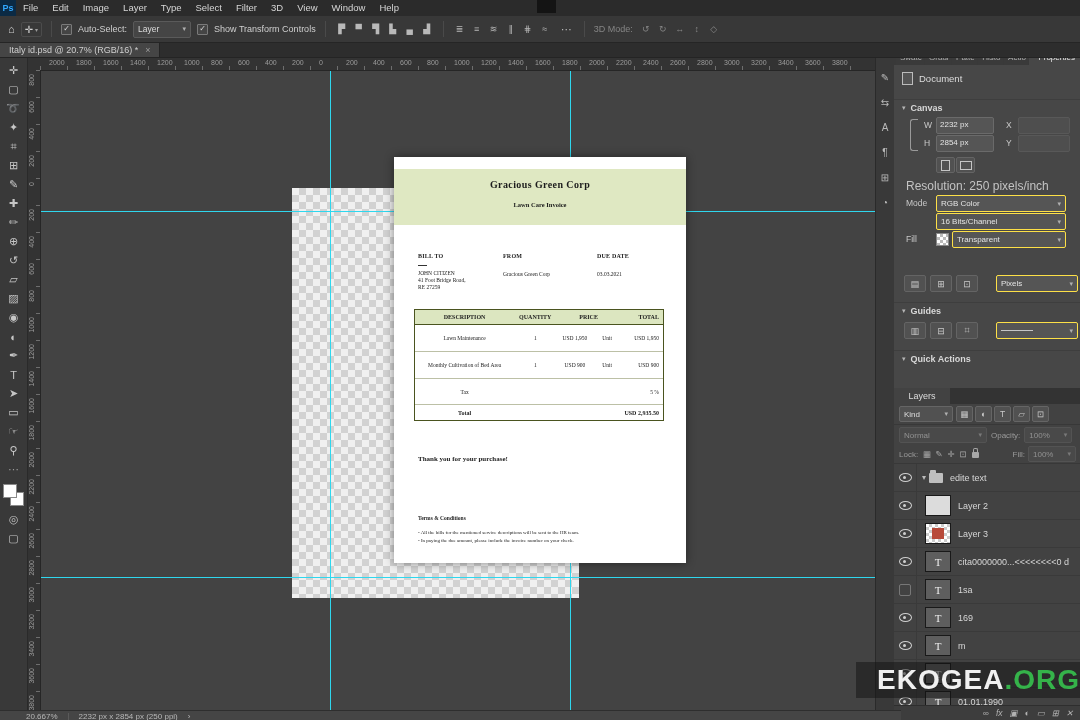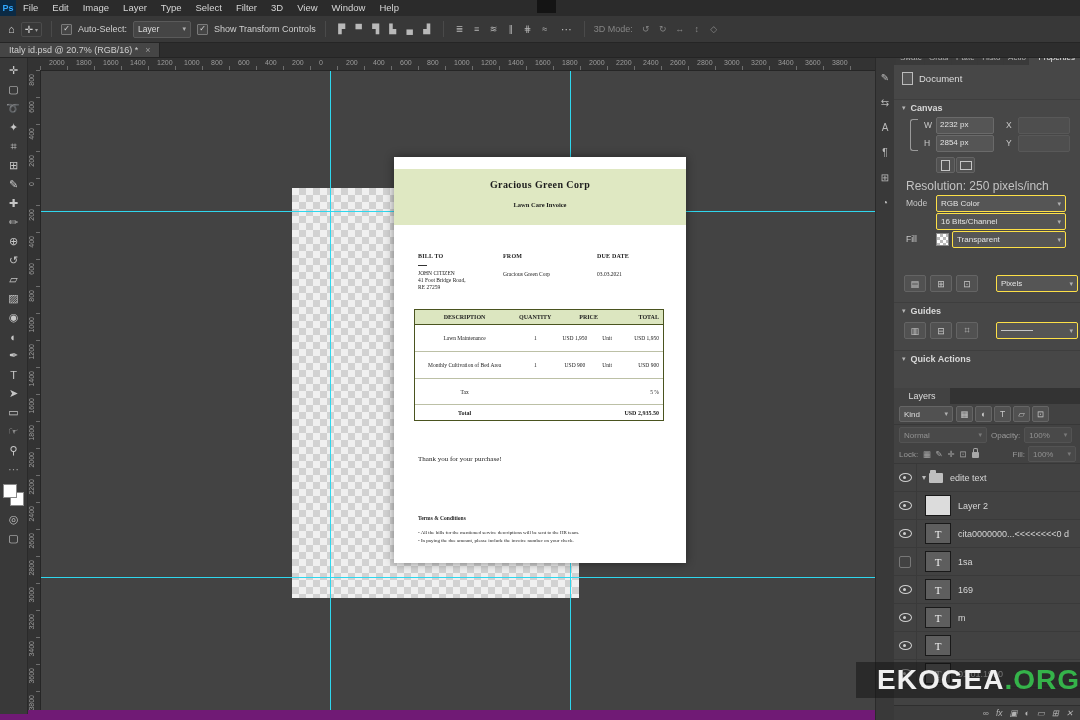--- a/index.html
+++ b/index.html
@@ -1,17 +1,17 @@
 <!DOCTYPE html>
 <html><head>
 <meta charset="utf-8">
 <style>
   html,body{margin:0;padding:0}
   body{font-family:"Liberation Sans",sans-serif;background:#1e1e1e}
-  .app{position:relative;width:1080px;height:720px;background:#701a75;overflow:hidden;color:#ccc;font-size:10px}
+  .app{position:relative;width:1080px;height:720px;background:#0c4a6e;overflow:hidden;color:#ccc;font-size:10px}
 
   
   .menubar{position:absolute;left:0;top:0;width:100%;height:16px;background:#2b2b2b;display:flex;align-items:center;z-index:30}
   .ps-logo{width:16px;height:16px;background:#0b2a44;color:#31a8ff;font-size:9px;font-weight:bold;display:flex;align-items:center;justify-content:center;flex:none}
   .menu-items{display:flex}
   .mi{padding:0 7px;font-size:9.5px;color:#d6d6d6;line-height:16px}
   .task-artifact{position:absolute;left:537px;top:0;width:19px;height:13px;background:#141414}
 
   
   .optionsbar{position:absolute;left:0;top:16px;width:100%;height:26px;background:#383838;border-bottom:1px solid #252525;display:flex;align-items:center;gap:6px;padding-left:8px;z-index:29}
@@ -69,21 +69,21 @@
   .vgap{margin-top:12px}
   .inv-table{position:absolute;left:20px;top:152px;width:248px;height:110px;border:1.5px solid #4a541f;font-size:5.5px;overflow:hidden}
   .it-head,.it-row{display:grid;grid-template-columns:40% 17% 15% 11% 17%;align-items:center;text-align:center}
   .it-head{height:14px;background:#dce6c0;border-bottom:1px solid #4a541f;font-weight:bold;font-size:6px}
   .it-head .c1{grid-column:1}.it-head .c2{grid-column:2}.it-head .c34{grid-column:3/5}.it-head .c5{grid-column:5}
   .c5{text-align:right;padding-right:4px}
   .it-row{border-bottom:1px solid #bcc0a6}
   .it-row:last-child{border-bottom:none}
   .r1,.r2{height:26px}.r3{height:25px}.r4{height:16px}
   .it-row.total{font-weight:bold;font-size:6px}
-  .inv-thanks{position:absolute;left:24px;top:298px;font-size:7px;font-weight:normal}
+  .inv-thanks{position:absolute;left:24px;top:298px;font-size:7px;font-weight:bold}
   .inv-terms-title{position:absolute;left:24px;top:358px;font-size:5.5px;font-weight:bold}
   .inv-terms{position:absolute;left:24px;top:372px;font-size:5px;line-height:8px;color:#222}
 
   
   .right{position:absolute;left:875px;top:42px;width:205px;bottom:0;background:#393939;border-left:1px solid #2a2a2a}
   .strip{position:absolute;left:0;top:0;width:18px;bottom:0;border-right:1px solid #2e2e2e}
   .stripicon{display:block;width:18px;text-align:center;margin-top:14px;color:#b9b9b9;font-size:10px}
   .stripicon:first-child{margin-top:5px}
   .panels{position:absolute;left:18px;top:0;right:0;bottom:0;background:#474747}
   .ptabs{position:absolute;left:0;top:8px;right:0;height:15px;background:#393939;display:flex;gap:1px;padding-left:2px}
@@ -564,20 +564,27 @@
               <span class="eyecell" data-name="visibility-cell">
                 <span class="eye" data-name="layer-visibility-icon"></span>
               </span>
               <span class="pthumb" data-name="layer-thumbnail"></span>
               <span class="lname" data-name="layer-name">Layer 2</span>
             </div>
             <div class="lrow" data-name="layer-row">
               <span class="eyecell" data-name="visibility-cell">
                 <span class="eye" data-name="layer-visibility-icon"></span>
               </span>
+              <span class="cthumb" data-name="layer-thumbnail"></span>
+              <span class="lname" data-name="layer-name">Layer 3</span>
+            </div>
+            <div class="lrow" data-name="layer-row">
+              <span class="eyecell" data-name="visibility-cell">
+                <span class="eye" data-name="layer-visibility-icon"></span>
+              </span>
               <span class="tthumb" data-name="text-layer-thumbnail">T</span>
               <span class="lname" data-name="layer-name">cita0000000...&lt;&lt;&lt;&lt;&lt;&lt;&lt;&lt;0 d</span>
             </div>
             <div class="lrow" data-name="layer-row">
               <span class="eyecell" data-name="visibility-cell">
                 <span class="eyeoff" data-name="layer-visibility-icon"></span>
               </span>
               <span class="tthumb" data-name="text-layer-thumbnail">T</span>
               <span class="lname" data-name="layer-name">1sa</span>
             </div>
@@ -616,19 +623,25 @@
             <span class="lbicon" data-name="add-mask-icon">▣</span>
             <span class="lbicon" data-name="adjustment-layer-icon">◐</span>
             <span class="lbicon" data-name="new-group-icon">▭</span>
             <span class="lbicon" data-name="new-layer-icon">⊞</span>
             <span class="lbicon" data-name="delete-layer-icon">✕</span>
           </div>
       </div>
     </div>
   </div>
 
+  <div class="statusbar" data-name="status-bar">
+    <span data-name="zoom-field">20.667%</span>
+    <span class="sdiv" data-name="divider"></span>
+    <span data-name="document-info">2232 px x 2854 px (250 ppi)</span>
+    <span data-name="status-options-arrow">›</span>
+  </div>
 
   <div class="watermark" data-name="watermark">
     <span data-name="watermark-text">EKOGEA</span>
       <span class="wm-green" data-name="watermark-text-green">.ORG</span>
   </div>
 
 </div>
 
 </body></html>

